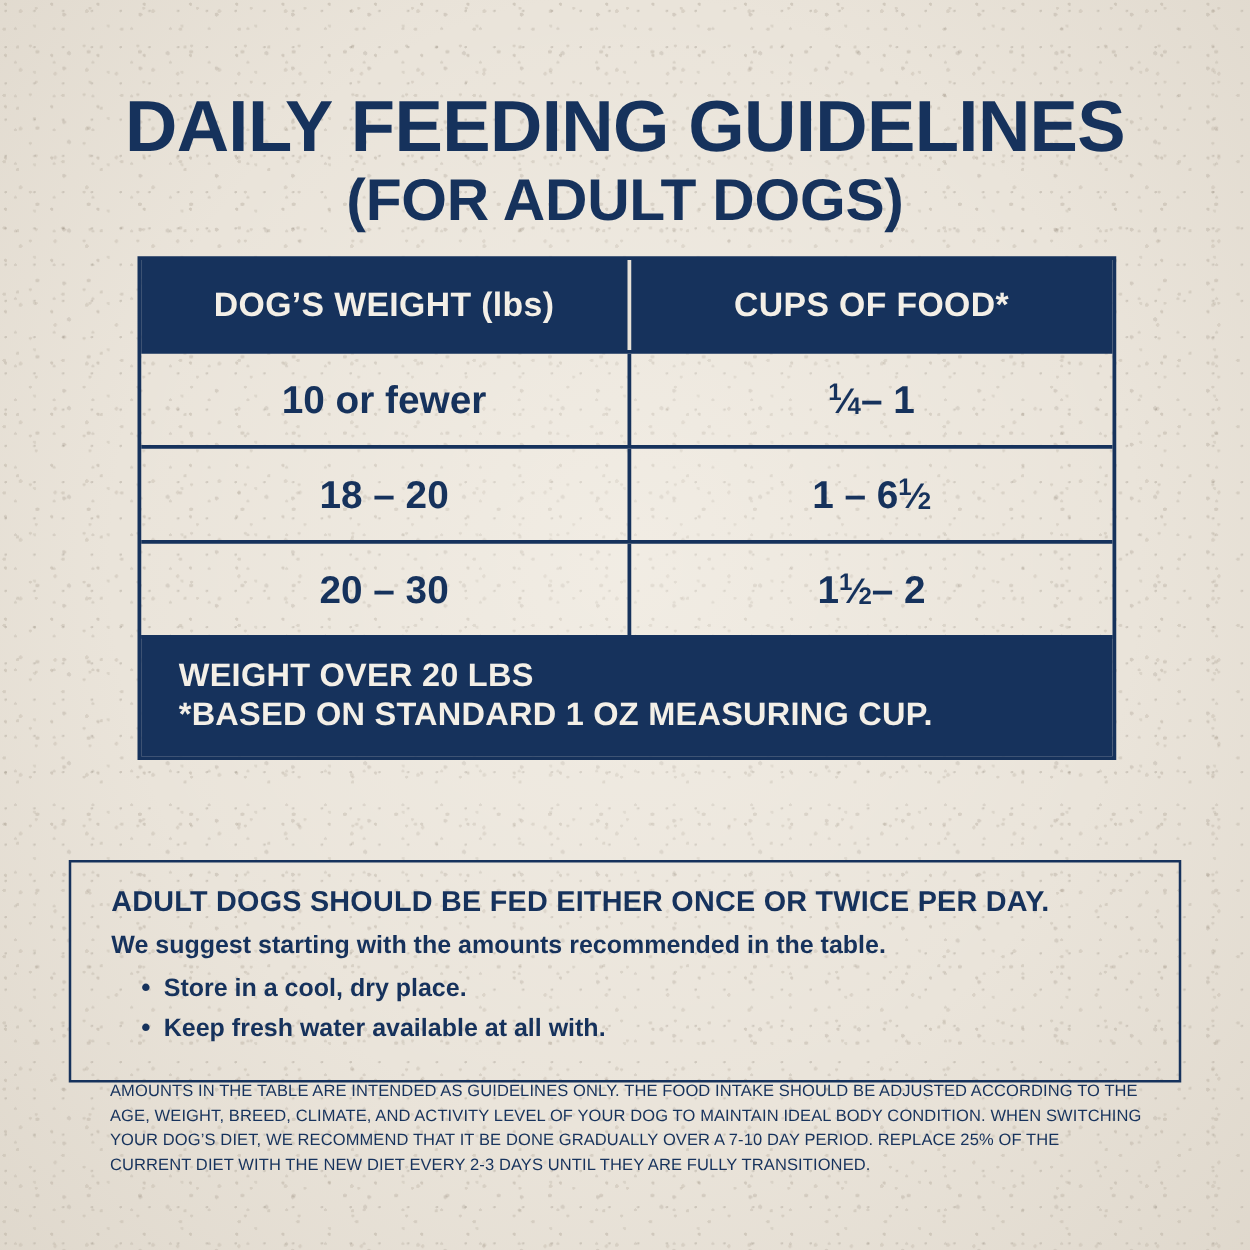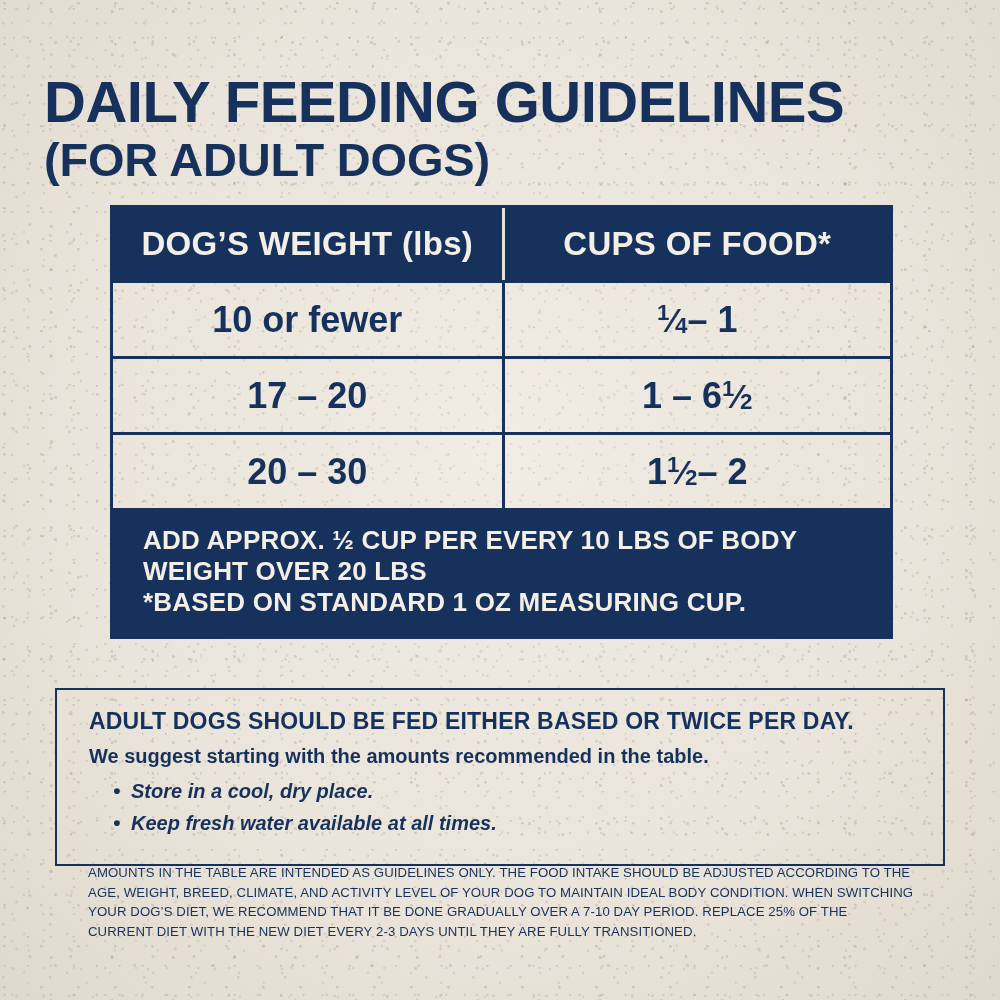--- a/index.html
+++ b/index.html
@@ -57,21 +57,21 @@
     height: 1000px;
     box-sizing: border-box;
   }
 
   
   .title-wrap {
     position: absolute;
     top: 72px;
     left: 0;
     right: 0;
-    padding-left: 44px;
+    text-align: center;
   }
   .title {
     color: #16325c;
     font-size: 58px;
     line-height: 60px;
     font-weight: bold;
     letter-spacing: -0.5px;
     font-family: "Liberation Sans", sans-serif;
   }
   .subtitle {
@@ -95,36 +95,36 @@
   .t-head {
     display: flex;
     background: #16325c;
     color: #f3efe7;
     height: 72px;
   }
   .t-head .cell {
     display: flex;
     align-items: center;
     justify-content: center;
-    font-size: 33px;
+    font-size: 27px;
     font-weight: bold;
     letter-spacing: .3px;
   }
   .t-row {
     display: flex;
     height: 73px;
     border-top: 3px solid #16325c;
   }
   .t-row:first-of-type { border-top: none; }
   .t-row .cell {
     display: flex;
     align-items: center;
     justify-content: center;
     color: #16325c;
-    font-size: 36px;
+    font-size: 31px;
     font-weight: bold;
   }
   .col-a { width: 50%; box-sizing: border-box; }
   .col-b { width: 50%; box-sizing: border-box; border-left: 3px solid #16325c; }
   .t-head .col-b { border-left: 3px solid #e8e2d8; }
 
   .frac { display: inline-block; }
   .frac sup { font-size: .62em; vertical-align: .52em; }
   .frac sub { font-size: .62em; vertical-align: -.05em; }
   .slash { font-size: .92em; }
@@ -160,21 +160,20 @@
   }
   .callout .line2 {
     font-size: 20px;
     font-weight: bold;
     margin-top: 10px;
   }
   .callout ul {
     margin: 12px 0 0 0;
     padding-left: 24px;
     list-style: none;
-    font-style: italic;
   }
   .callout li {
     font-size: 20px;
     font-weight: bold;
     margin-bottom: 9px;
     position: relative;
     padding-left: 18px;
   }
   .callout li::before {
     content: "\2022";
@@ -220,46 +219,45 @@
 
     <div class="t-row">
       <div class="cell col-a">10 or fewer</div>
       <div class="cell col-b">
         <span class="frac"><sup>1</sup><span class="slash">⁄</span><sub>4</sub></span>
           <span> – 1</span>
       </div>
     </div>
 
     <div class="t-row">
-      <div class="cell col-a">17 – 20</div>
+      <div class="cell col-a">18 – 20</div>
       <div class="cell col-b">
         <span>1 – 6 </span>
           <span class="frac"><sup>1</sup><span class="slash">⁄</span><sub>2</sub></span>
       </div>
     </div>
 
     <div class="t-row">
       <div class="cell col-a">20 – 30</div>
       <div class="cell col-b">
         <span>1 </span>
           <span class="frac"><sup>1</sup><span class="slash">⁄</span><sub>2</sub></span>
           <span> – 2</span>
       </div>
     </div>
 
     <div class="t-note">
-      <div>ADD APPROX. ½ CUP PER EVERY 10 LBS OF BODY</div>
       <div>WEIGHT OVER 20 LBS</div>
       <div>*BASED ON STANDARD 1 OZ MEASURING CUP.</div>
     </div>
   </div>
 
   <div class="callout">
-    <div class="line1">ADULT DOGS SHOULD BE FED EITHER BASED OR TWICE PER DAY.</div>
+    <div class="line1">ADULT DOGS SHOULD BE FED EITHER ONCE OR TWICE PER DAY.</div>
     <div class="line2">We suggest starting with the amounts recommended in the table.</div>
     <ul>
       <li>Store in a cool, dry place.</li>
-      <li>Keep fresh water available at all times.</li>
+      <li>Keep fresh water available at all with.</li>
     </ul>
   </div>
 
   <div class="fineprint">AMOUNTS IN THE TABLE ARE INTENDED AS GUIDELINES ONLY. THE FOOD INTAKE SHOULD BE ADJUSTED ACCORDING TO THE AGE, WEIGHT, BREED, CLIMATE, AND ACTIVITY LEVEL OF YOUR DOG TO MAINTAIN IDEAL BODY CONDITION. WHEN SWITCHING YOUR DOG’S DIET, WE RECOMMEND THAT IT BE DONE GRADUALLY OVER A 7-10 DAY PERIOD. REPLACE 25% OF THE CURRENT DIET WITH THE NEW DIET EVERY 2-3 DAYS UNTIL THEY ARE FULLY TRANSITIONED.</div>
 </div>
 
 </body></html>

